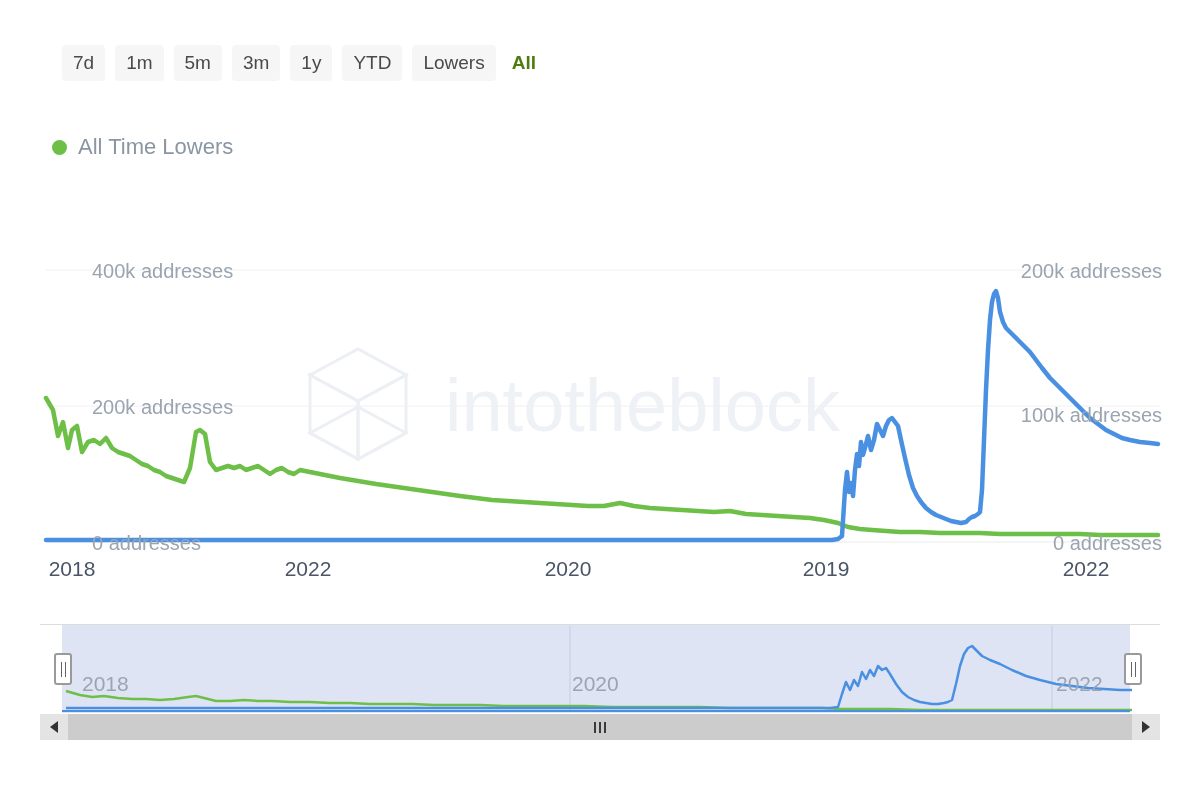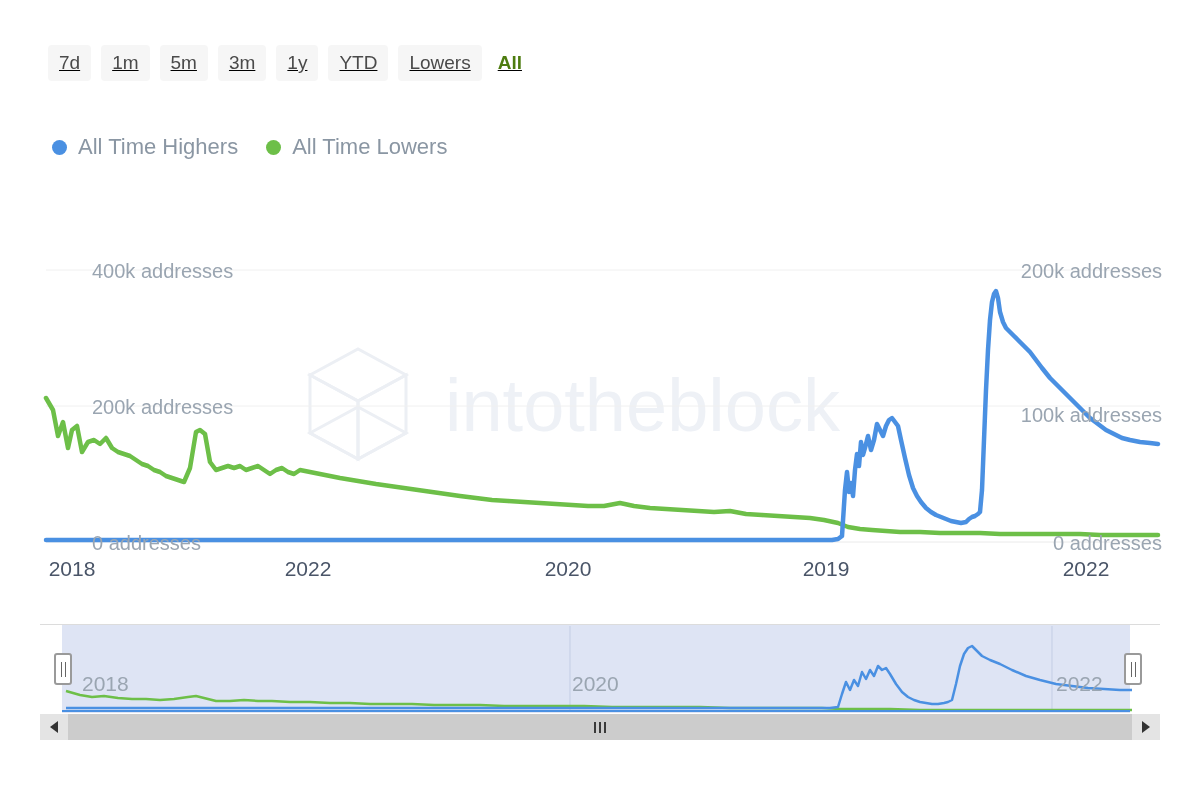--- a/index.html
+++ b/index.html
@@ -17,26 +17,25 @@
   .widget {
     position: relative;
     width: 1200px;
     height: 800px;
     background: #ffffff;
   }
 
   
   .range-bar {
     position: absolute;
-    left: 48px;
+    left: 62px;
     top: 45px;
     display: flex;
     align-items: center;
     gap: 10px;
-    text-decoration: underline;
   }
   .range-btn {
     background: #f6f6f6;
     border: none;
     border-radius: 4px;
     padding: 7px 11px;
     font-size: 19px;
     line-height: 22px;
     color: #4a4a4a;
     font-family: "Liberation Sans", sans-serif;
@@ -247,24 +246,20 @@
     <button class="range-btn">5m</button>
     <button class="range-btn">3m</button>
     <button class="range-btn">1y</button>
     <button class="range-btn">YTD</button>
     <button class="range-btn">Lowers</button>
     <button class="range-btn active">All</button>
   </div>
 
   <div class="legend">
     <div class="legend-item">
-      <span class="legend-dot" style="background:#4a90e2"></span>
-      <span class="legend-label">All Time Highers</span>
-    </div>
-    <div class="legend-item">
       <span class="legend-dot" style="background:#6dbf48"></span>
       <span class="legend-label">All Time Lowers</span>
     </div>
   </div>
 
   <div class="watermark">
     <svg width="600" height="120" viewBox="0 0 600 120" xmlns="http://www.w3.org/2000/svg">
       <g stroke="#eceff4" stroke-width="3" fill="none">
         <path d="M10 30 L58 4 L106 30 L58 56 Z"></path>
         <path d="M10 88 L58 62 L106 88 L58 114 Z"></path>

